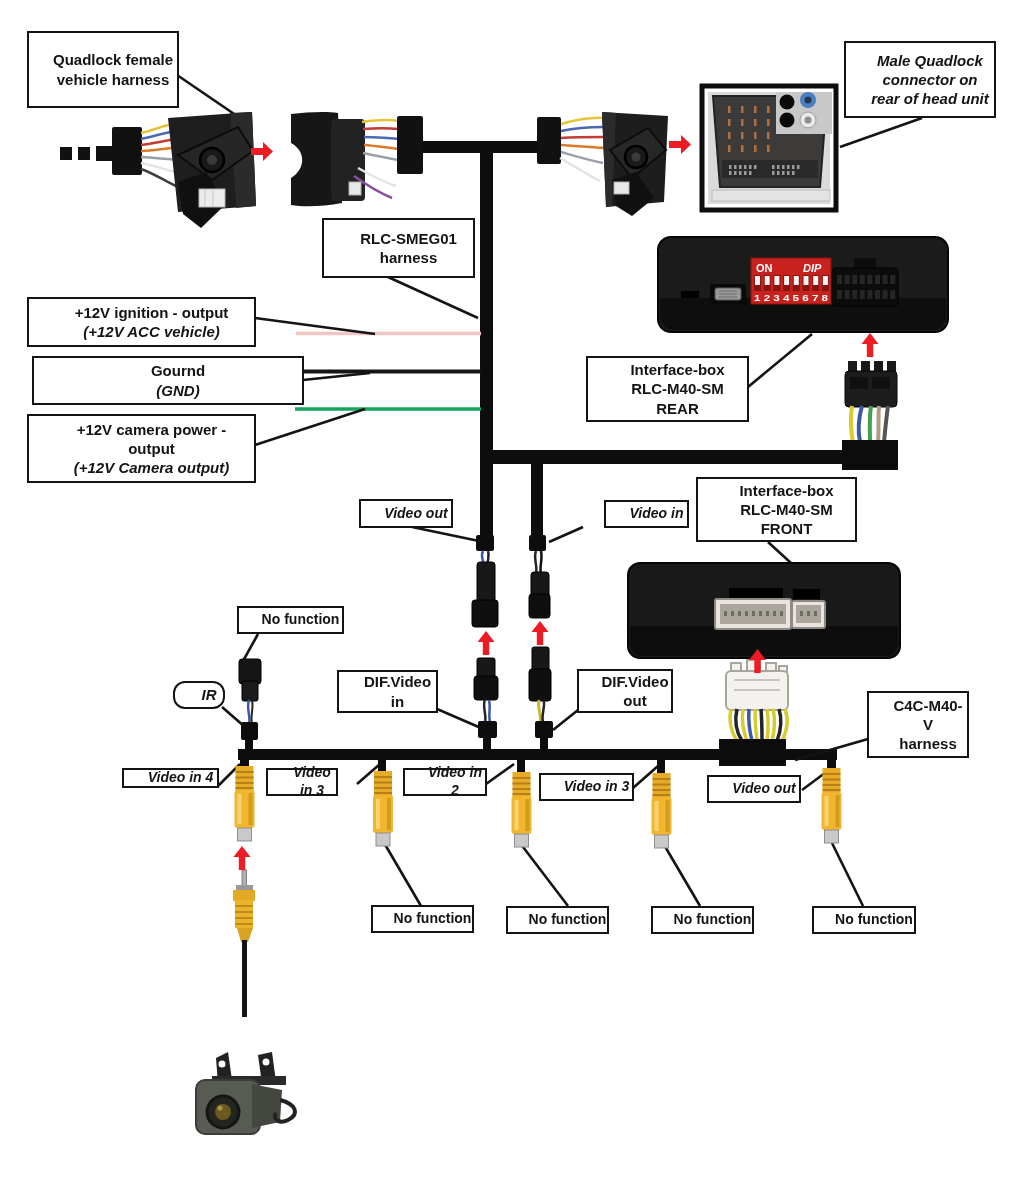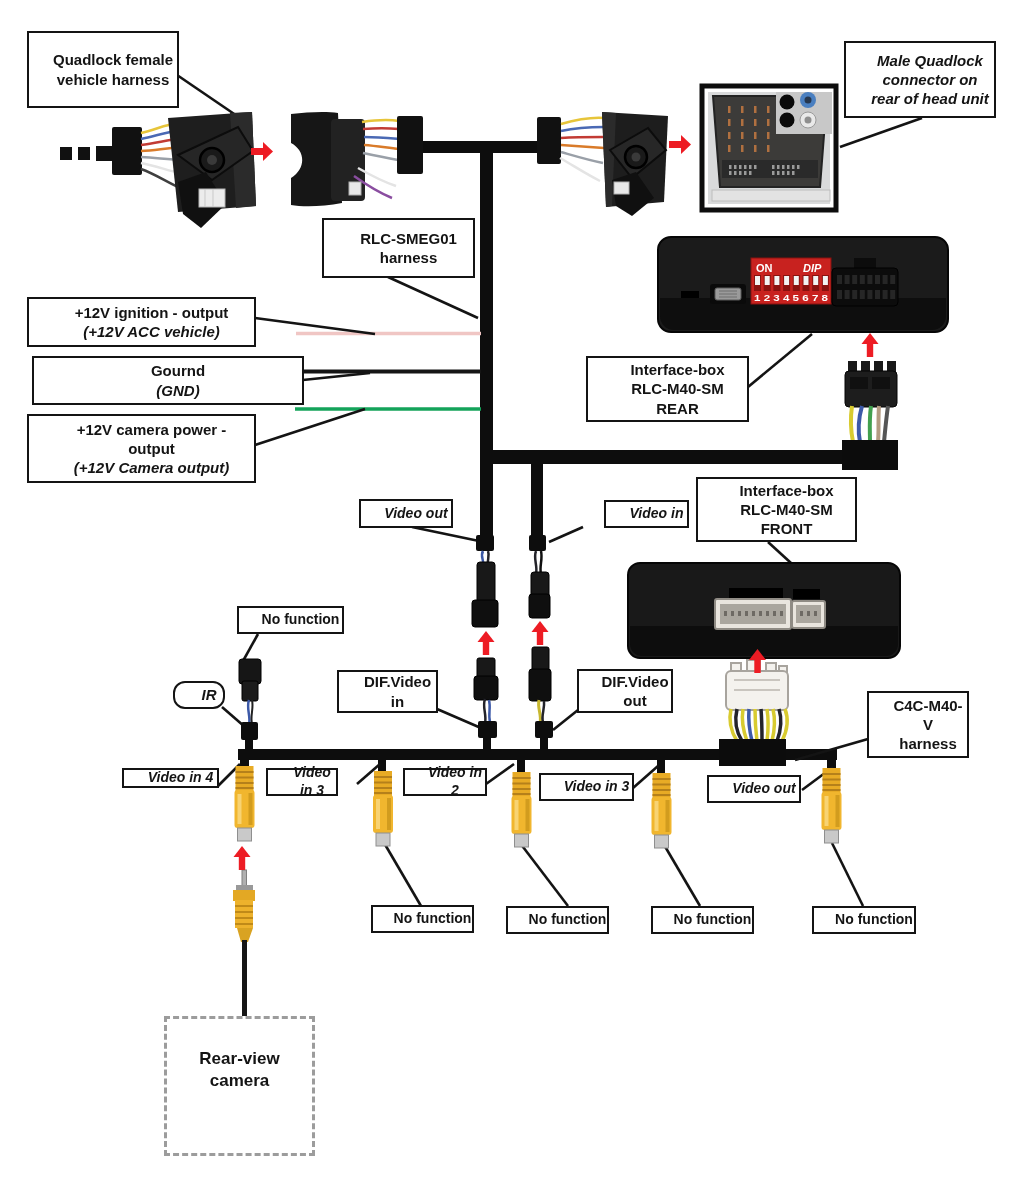--- a/index.html
+++ b/index.html
@@ -470,18 +470,14 @@
 harness</div>
 
 <div class="lbox sm" style="left:371px;top:905px;width:103px;height:28px;">No function</div>
 
 <div class="lbox sm" style="left:506px;top:906px;width:103px;height:28px;">No function</div>
 
 <div class="lbox sm" style="left:651px;top:906px;width:103px;height:28px;">No function</div>
 
 <div class="lbox sm" style="left:812px;top:906px;width:104px;height:28px;">No function</div>
 
-<div class="camera-box" style="left:164px;top:1016px;width:151px;height:140px;">
-  <span>Rear-view
-camera</span>
+
 </div>
 
-</div>
-
 </body></html>

